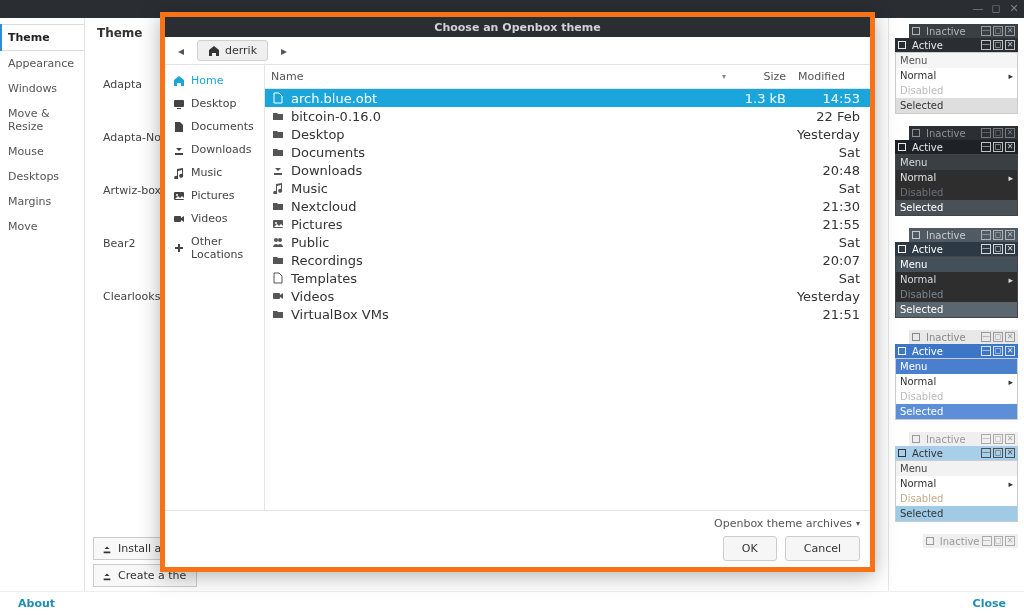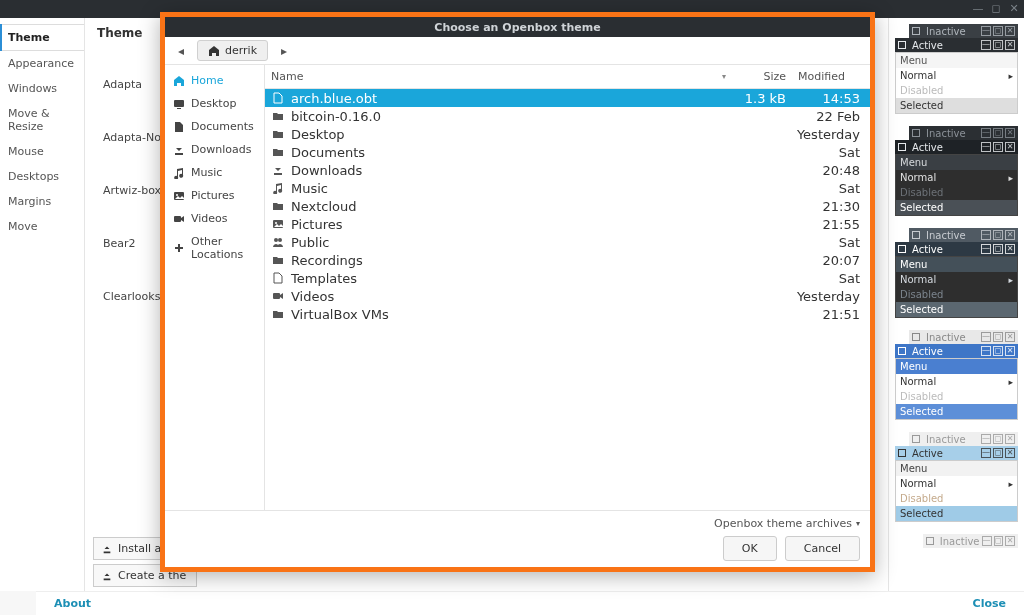--- a/index.html
+++ b/index.html
@@ -32,21 +32,21 @@
   .previewgroup { font-size:10px; }
   .pvbar { height:14px; display:flex; align-items:center; padding:0 3px; gap:2px; }
   .pvbar .lbl { flex:1; font-weight:normal; font-size:10px; padding-left:4px; }
   .pvbar .btn { width:10px; height:10px; border:1px solid currentColor; opacity:.8; font-size:8px; line-height:8px; text-align:center; }
   .pvbody { background:#fff; border:1px solid #ccc; }
   .pvbody.dark { background:#2e2e2e; border-color:#444; }
   .pvrow { padding:2px 4px; font-size:10px; display:flex; align-items:center; justify-content:space-between; }
   .tri::after { content:"▸"; font-size:9px; color:inherit; }
 
   
-  .footer { height:24px; display:flex; align-items:center; justify-content:space-between; padding:0 18px; background:#fff; border-top:1px solid #eee;margin-left:36px; }
+  .footer { height:24px; display:flex; align-items:center; justify-content:space-between; padding:0 18px; background:#fff; border-top:1px solid #eee; }
   .footer a { color:#1d8fb5; font-size:11px; font-weight:bold; text-decoration:none; }
 
   
   .modal { position:absolute; left:160px; top:12px; width:715px; height:560px; background:#fff; box-shadow:0 4px 20px rgba(0,0,0,.3); display:flex; flex-direction:column; border:5px solid #f97316; }
   .modal .mtitle { height:20px; background:#2a2e32; color:#cfd3d7; font-size:11px; display:flex; align-items:center; justify-content:center; font-weight:bold; }
   .modal .mhdr { height:28px; border-bottom:1px solid #e4e4e4; display:flex; align-items:center; padding:0 8px; gap:8px; }
   .modal .mhdr .crumb { border:1px solid #d0d0d0; border-radius:3px; padding:3px 10px; font-size:11px; display:flex; align-items:center; gap:5px; background:#efefef; }
   .modal .mhdr .navbtn { width:16px; height:16px; display:flex; align-items:center; justify-content:center; color:#555; }
 
   .mbody { flex:1; display:flex; overflow:hidden; }

